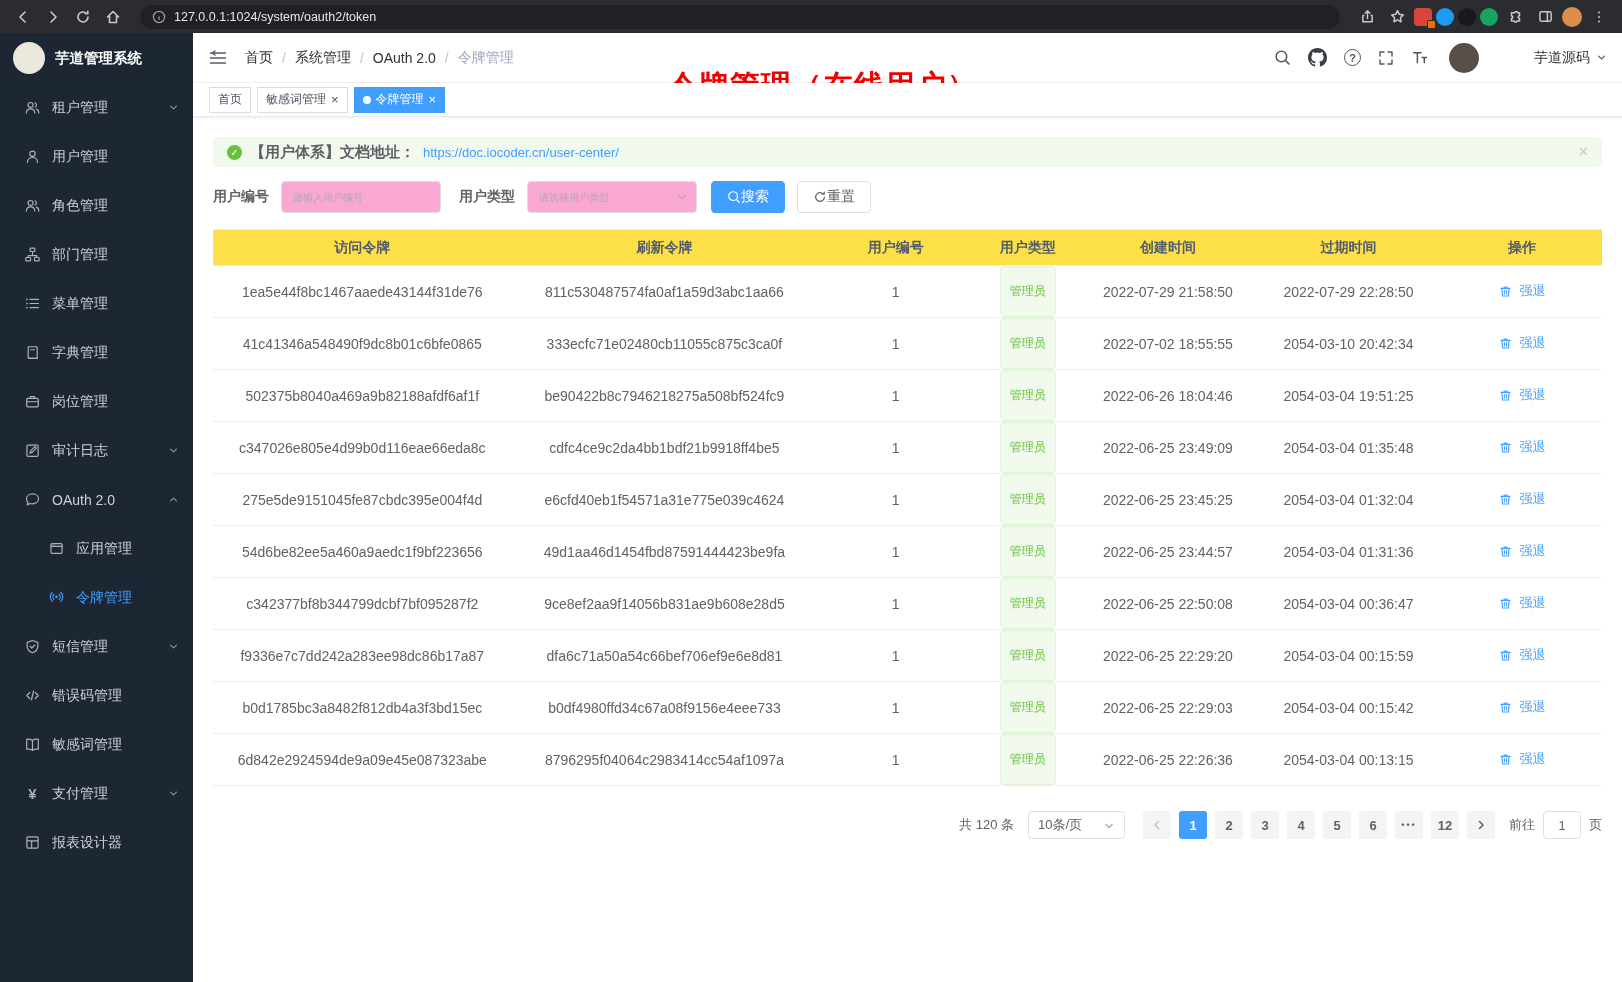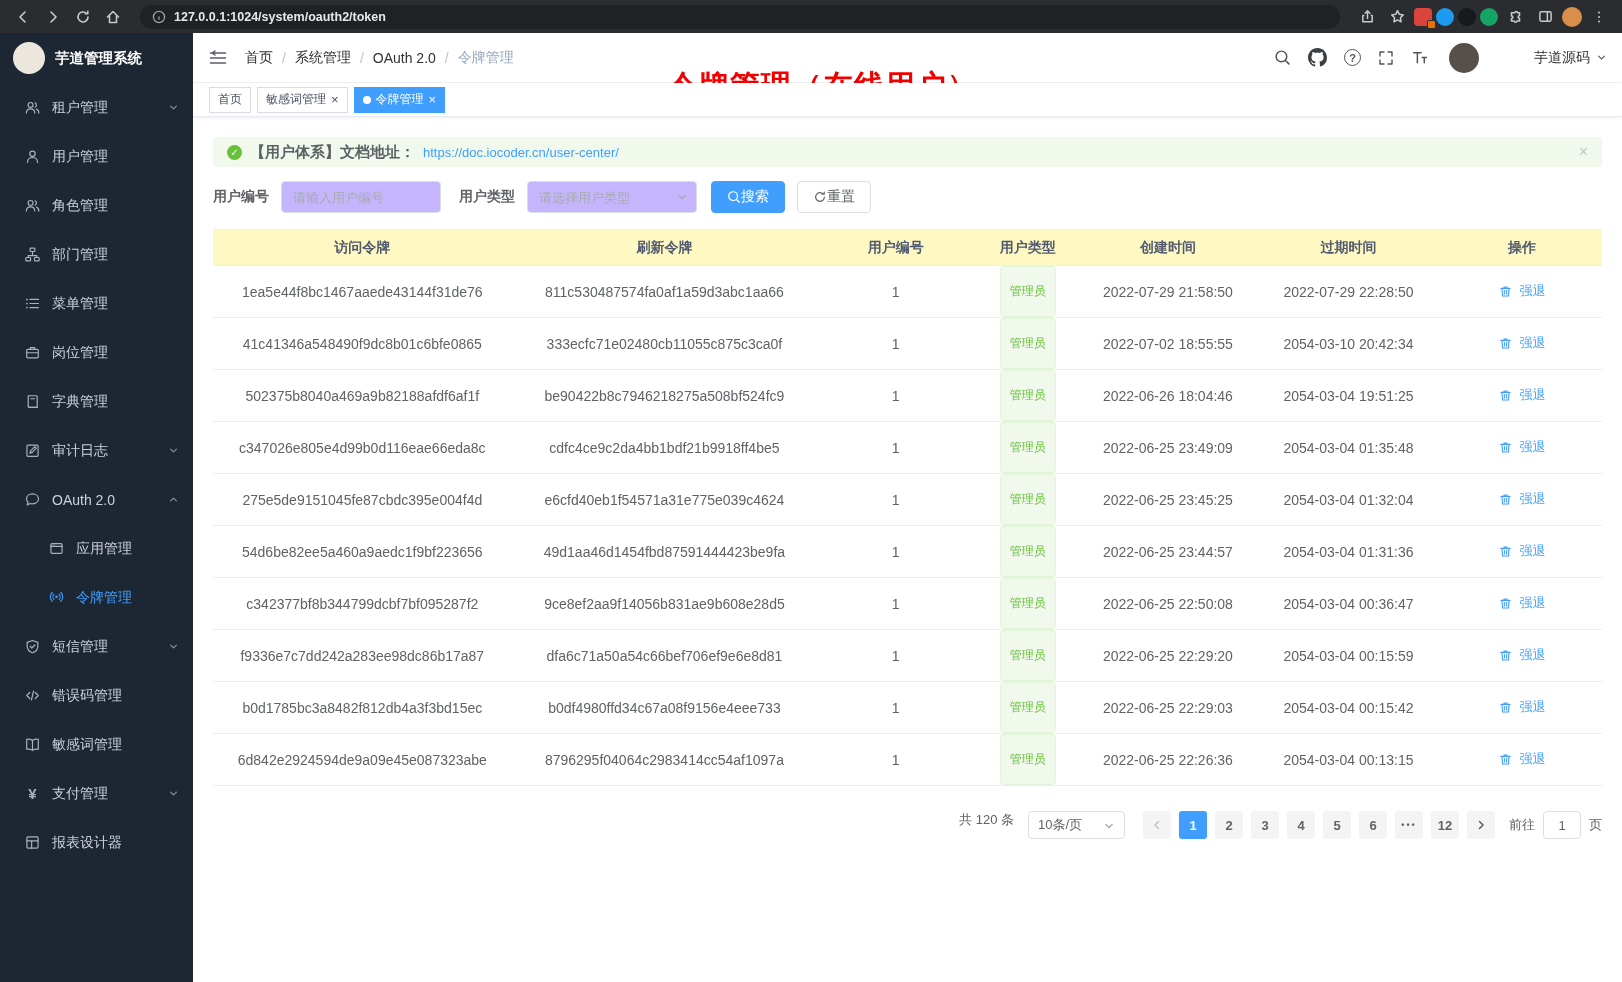--- a/index.html
+++ b/index.html
@@ -4,21 +4,21 @@
 <style>
   * { margin:0; padding:0; box-sizing:border-box; }
   html,body { width:1622px; height:982px; }
   body { font-family:"Liberation Sans","DejaVu Sans",sans-serif; background:#fff; overflow:hidden; }
   .screen { position:relative; width:1622px; height:982px; }
 
   
   .browser-bar { height:33px; background:#2b2c2f; display:flex; align-items:center; padding:0 10px; gap:4px; }
   .bicon { width:26px; height:24px; display:flex; align-items:center; justify-content:center; color:#c6c8cc; cursor:pointer; flex-shrink:0; }
   .bicon svg { stroke:currentColor; fill:none; stroke-width:1.6; stroke-linecap:round; stroke-linejoin:round; }
-  .url-pill { flex:1; height:24px; background:#202124; border-radius:12px; display:flex; align-items:center; padding:0 12px; gap:8px; margin:0 10px; cursor:text;font-weight:bold; }
+  .url-pill { flex:1; height:24px; background:#202124; border-radius:12px; display:flex; align-items:center; padding:0 12px; gap:8px; margin:0 10px; cursor:text; }
   .url-pill svg { stroke:#9aa0a6; fill:none; stroke-width:1.3; }
   .url-text { color:#e6e8ec; font-size:12.5px; }
   .ext-dot { width:18px; height:18px; border-radius:50%; flex-shrink:0; position:relative; cursor:pointer; }
   .ext-dot.sq { border-radius:4px; }
   .badge { position:absolute; right:-4px; bottom:-3px; width:9px; height:9px; background:#e8710a; border-radius:2px; border:1px solid #2b2c2f; }
   .avatar-browser { width:20px; height:20px; border-radius:50%; background:#d98f4a; cursor:pointer; }
 
   
   .app { display:flex; height:949px; }
   .sidebar { width:193px; background:#1d2633; flex-shrink:0; overflow:hidden; }
@@ -63,40 +63,40 @@
   .content { flex:1; padding:20px; position:relative; background:#fff; }
   .alert { height:30px; background:#f0f9eb; border-radius:4px; display:flex; align-items:center; padding:0 14px; gap:8px; }
   .alert-check { width:15px; height:15px; border-radius:50%; background:#67c23a; color:#fff; font-size:10px; display:flex; align-items:center; justify-content:center; flex-shrink:0; }
   .alert-text { font-size:15px; font-weight:700; color:#5d6166; }
   .alert-link { font-size:13px; color:#409eff; cursor:pointer; }
   .alert-close { margin-left:auto; color:#c0c4cc; font-size:16px; cursor:pointer; line-height:1; }
 
   .filters { display:flex; align-items:center; margin-top:14px; }
   .f-label { font-size:14px; font-weight:700; color:#606266; margin-right:12px; white-space:nowrap; }
   .f-label.second { margin-left:18px; }
-  .f-input { width:160px; height:32px; border:1px solid #dcdfe6; border-radius:4px; padding:0 11px; font-size:13px; color:#606266; outline:none; background:#c4b5fd; }
+  .f-input { width:160px; height:32px; border:1px solid #dcdfe6; border-radius:4px; padding:0 11px; font-size:10px; color:#606266; outline:none; background:#f9a8d4; }
   .f-input::placeholder { color:#a8abb2; }
   .f-select { width:170px; position:relative; }
   .f-select .f-input { width:100%; padding-right:28px; }
   .sel-chev { position:absolute; right:9px; top:10px; display:flex; color:#a8abb2; pointer-events:none; }
   .sel-chev svg { stroke:currentColor; fill:none; stroke-width:1.3; stroke-linecap:round; stroke-linejoin:round; }
   .btn { height:32px; border-radius:4px; display:inline-flex; align-items:center; gap:0; padding:0 15px; font-size:14px; cursor:pointer; border:1px solid #dcdfe6; background:#fff; color:#606266; }
   .btn svg { stroke:currentColor; fill:none; stroke-width:1.4; stroke-linecap:round; stroke-linejoin:round; }
   .btn.primary { background:#409eff; border-color:#409eff; color:#fff; margin-left:14px; margin-right:12px; }
 
   
   .token-table { width:100%; border-collapse:collapse; table-layout:fixed; margin-top:16px; }
-  .token-table th { background:#fef9c3; height:36px; font-size:14px; color:#515a6e; font-weight:600; border-bottom:1px solid #ebeef5; border-top:1px solid #ebeef5; text-align:center; }
+  .token-table th { background:#fde047; height:36px; font-size:14px; color:#515a6e; font-weight:600; border-bottom:1px solid #ebeef5; border-top:1px solid #ebeef5; text-align:center; }
   .token-table td { height:48px; text-align:center; font-size:14px; color:#606266; border-bottom:1px solid #ebeef5; overflow:hidden; white-space:nowrap; }
   .tag-success { display:inline-block; padding:16px 9px; font-size:12px; line-height:17px; color:#67c23a; background:#f0f9eb; border:1px solid #e1f3d8; border-radius:4px; }
   .kick { color:#409eff; font-size:13px; display:inline-flex; align-items:center; gap:8px; cursor:pointer; }
   .kick svg { stroke:currentColor; fill:none; stroke-width:1.2; stroke-linecap:round; stroke-linejoin:round; }
 
   
-  .pagination { display:flex; justify-content:flex-end; margin-top:25px; font-size:13px; color:#606266; }
+  .pagination { display:flex; align-items:center; justify-content:flex-end; margin-top:25px; font-size:13px; color:#606266; }
   .pg-total { margin-right:14px; }
   .pg-size { position:relative; width:97px; height:28px; border:1px solid #dcdfe6; border-radius:4px; display:flex; align-items:center; padding:0 22px 0 9px; cursor:pointer; margin-right:14px; background:#fff; }
   .pg-size .sel-chev { top:8px; }
   .pg-btn { min-width:28px; height:28px; background:#f4f4f5; border-radius:3px; display:flex; align-items:center; justify-content:center; font-size:13px; font-weight:600; color:#606266; cursor:pointer; margin:0 4px; padding:0 4px; }
   .pg-btn.active { background:#409eff; color:#fff; }
   .pg-btn.disabled { color:#c0c4cc; cursor:default; }
   .pg-btn svg { stroke:currentColor; fill:none; stroke-width:1.6; stroke-linecap:round; stroke-linejoin:round; }
   .pg-more { letter-spacing:2px; font-weight:700; }
   .pg-goto { display:flex; align-items:center; margin-left:10px; gap:8px; }
   .goto-input { width:38px; height:28px; border:1px solid #dcdfe6; border-radius:4px; text-align:center; font-size:13px; color:#606266; outline:none; }
@@ -234,34 +234,34 @@
               <circle cx="1.8" cy="3.2" r="0.8" fill="currentColor" stroke="none"></circle>
               <circle cx="1.8" cy="7" r="0.8" fill="currentColor" stroke="none"></circle>
               <circle cx="1.8" cy="10.8" r="0.8" fill="currentColor" stroke="none"></circle>
             </svg>
           </span>
         <span>菜单管理</span>
       </div>
       <div class="menu-item">
         <span class="mi-icon">
             <svg width="15" height="15" viewBox="0 0 14 14">
+              <path d="M3 1.6h7.4a1 1 0 0 1 1 1v9.8H4.2A1.2 1.2 0 0 1 3 11.2z"></path>
+              <path d="M3 11.2a1.2 1.2 0 0 0 1.2 1.2h7.2M5.4 4.4h3.6"></path>
+            </svg>
+          </span>
+        <span>字典管理</span>
+      </div>
+      <div class="menu-item">
+        <span class="mi-icon">
+            <svg width="15" height="15" viewBox="0 0 14 14">
               <rect x="1.6" y="4" width="10.8" height="8" rx="1"></rect>
               <path d="M5 4V2.4h4V4M1.6 7.2h10.8"></path>
             </svg>
           </span>
         <span>岗位管理</span>
-      </div>
-      <div class="menu-item">
-        <span class="mi-icon">
-            <svg width="15" height="15" viewBox="0 0 14 14">
-              <path d="M3 1.6h7.4a1 1 0 0 1 1 1v9.8H4.2A1.2 1.2 0 0 1 3 11.2z"></path>
-              <path d="M3 11.2a1.2 1.2 0 0 0 1.2 1.2h7.2M5.4 4.4h3.6"></path>
-            </svg>
-          </span>
-        <span>字典管理</span>
       </div>
       <div class="menu-item">
         <span class="mi-icon">
             <svg width="15" height="15" viewBox="0 0 14 14">
               <rect x="1.8" y="2" width="10.4" height="10.4" rx="1"></rect>
               <path d="M4.6 9.4l.7-2.1 3.9-3.9 1.4 1.4-3.9 3.9z"></path>
             </svg>
           </span>
         <span>审计日志</span>
         <span class="mi-chevron">

